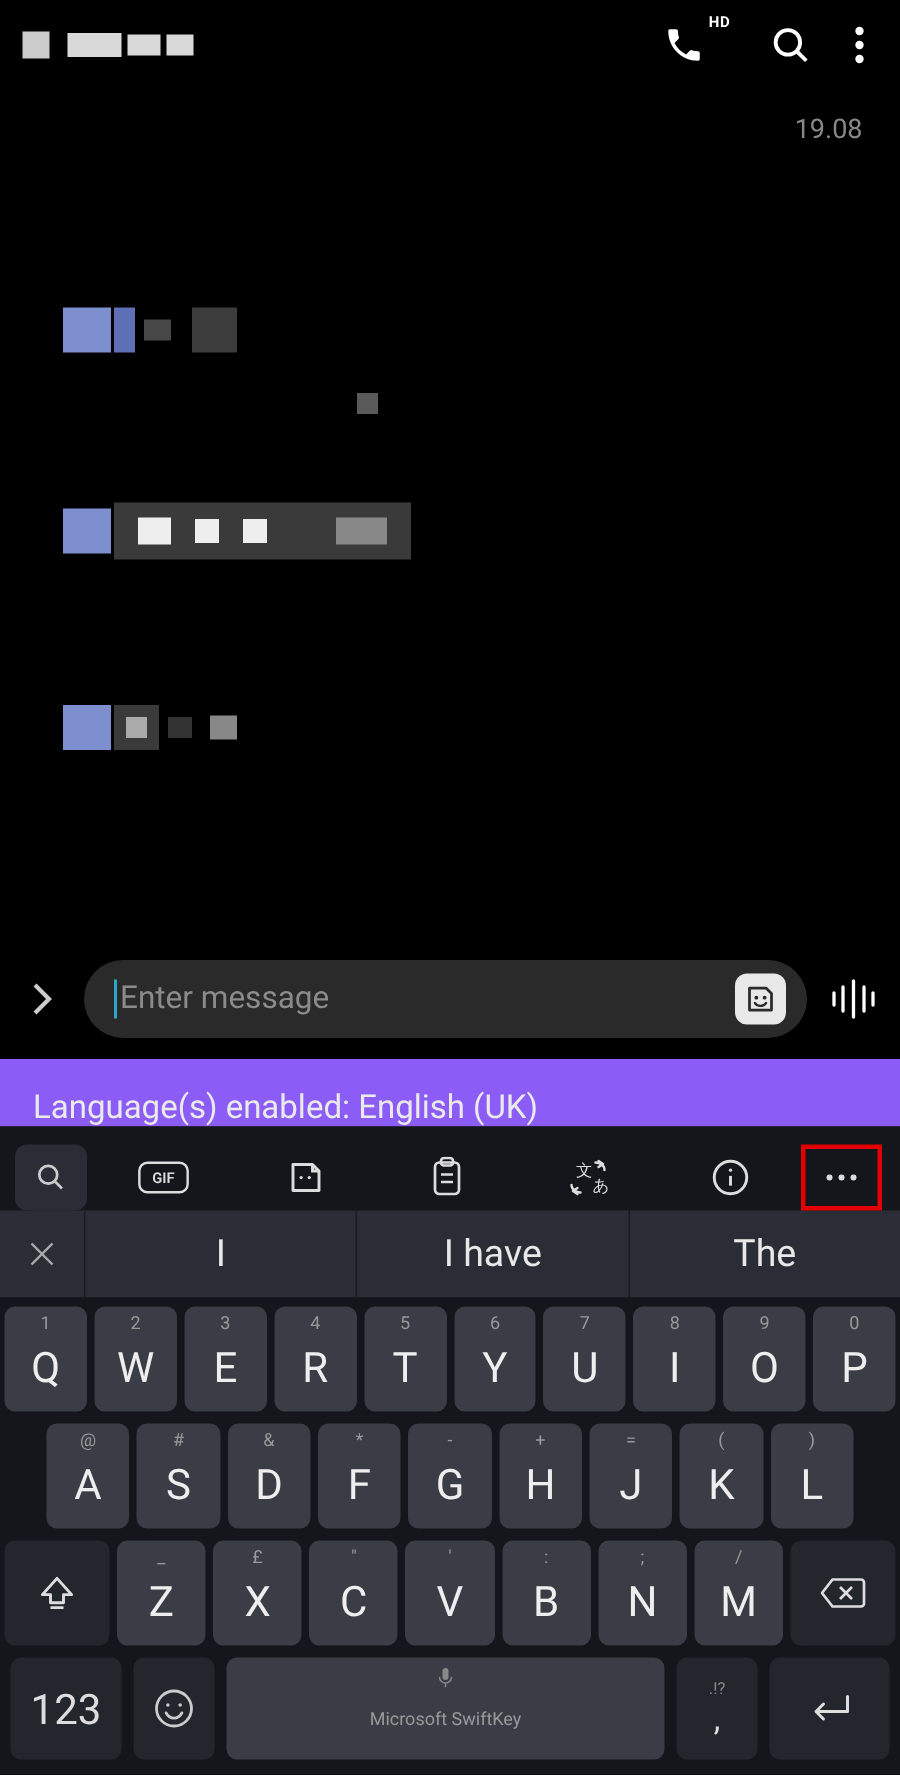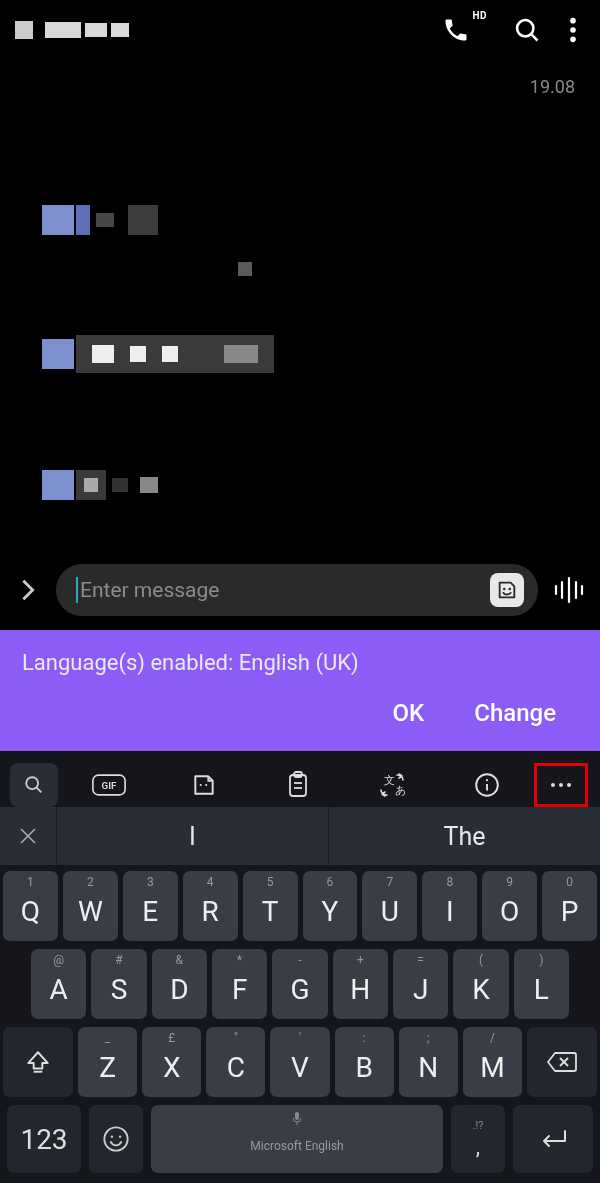--- a/index.html
+++ b/index.html
@@ -151,24 +151,20 @@
           <line x1="10" y1="7" x2="10" y2="23"></line>
         <line x1="17" y1="3" x2="17" y2="27"></line>
           <line x1="24" y1="7" x2="24" y2="23"></line>
         <line x1="30" y1="11" x2="30" y2="19"></line>
       </svg>
     </div>
   </div>
 
   <div class="notice">
     <div class="notice-text">Language(s) enabled: English (UK)</div>
-    <div class="notice-btns">
-      <span>OK</span>
-      <span>Change</span>
-    </div>
   </div>
 
   <div class="kbd">
     <div class="kbd-toolbar">
       <div class="kbd-tool search">
         <svg width="22" height="22" viewBox="0 0 24 24" fill="none" stroke="#ccc" stroke-width="2">
             <circle cx="10" cy="10" r="6.5"></circle>
             <line x1="20" y1="20" x2="14.8" y2="14.8"></line>
           </svg>
       </div>
@@ -219,20 +215,21 @@
     </div>
 
     <div class="suggest">
       <div class="sug-close">
         <svg width="20" height="20" viewBox="0 0 20 20" fill="none" stroke="#aaa" stroke-width="1.6">
             <line x1="3" y1="3" x2="17" y2="17"></line>
             <line x1="17" y1="3" x2="3" y2="17"></line>
           </svg>
       </div>
       <div class="sug">I</div>
+      <div class="sug">I have</div>
       <div class="sug">The</div>
     </div>
 
     <div class="keys">
       <div class="krow r1" id="row1">
           <div class="key">
             <span class="num">1</span>
             <span class="ch">Q</span>
           </div>
           <div class="key">
@@ -358,21 +355,21 @@
               <path d="M7.5 14.5c1 2 3 3 4.5 3s3.5-1 4.5-3" stroke-linecap="round"></path>
             </svg>
         </div>
         <div class="bkey space">
           <span class="mic">
             <svg width="10" height="14" viewBox="0 0 10 14" fill="#888">
                 <rect x="3" y="1" width="4" height="8" rx="2"></rect>
                 <path d="M1 7a4 4 0 008 0M5 11v3" stroke="#888" stroke-width="1" fill="none"></path>
               </svg>
           </span>
-          <span class="brand">Microsoft English</span>
+          <span class="brand">Microsoft SwiftKey</span>
         </div>
         <div class="bkey punct">
           <span class="alt">.!?</span>
           <span>,</span>
         </div>
         <div class="bkey enter">
           <svg width="32" height="24" viewBox="0 0 32 24" fill="none" stroke="#ddd" stroke-width="2" stroke-linecap="round" stroke-linejoin="round">
               <path d="M28 4v10H8"></path>
               <path d="M12 9l-5 5 5 5"></path>
             </svg>

